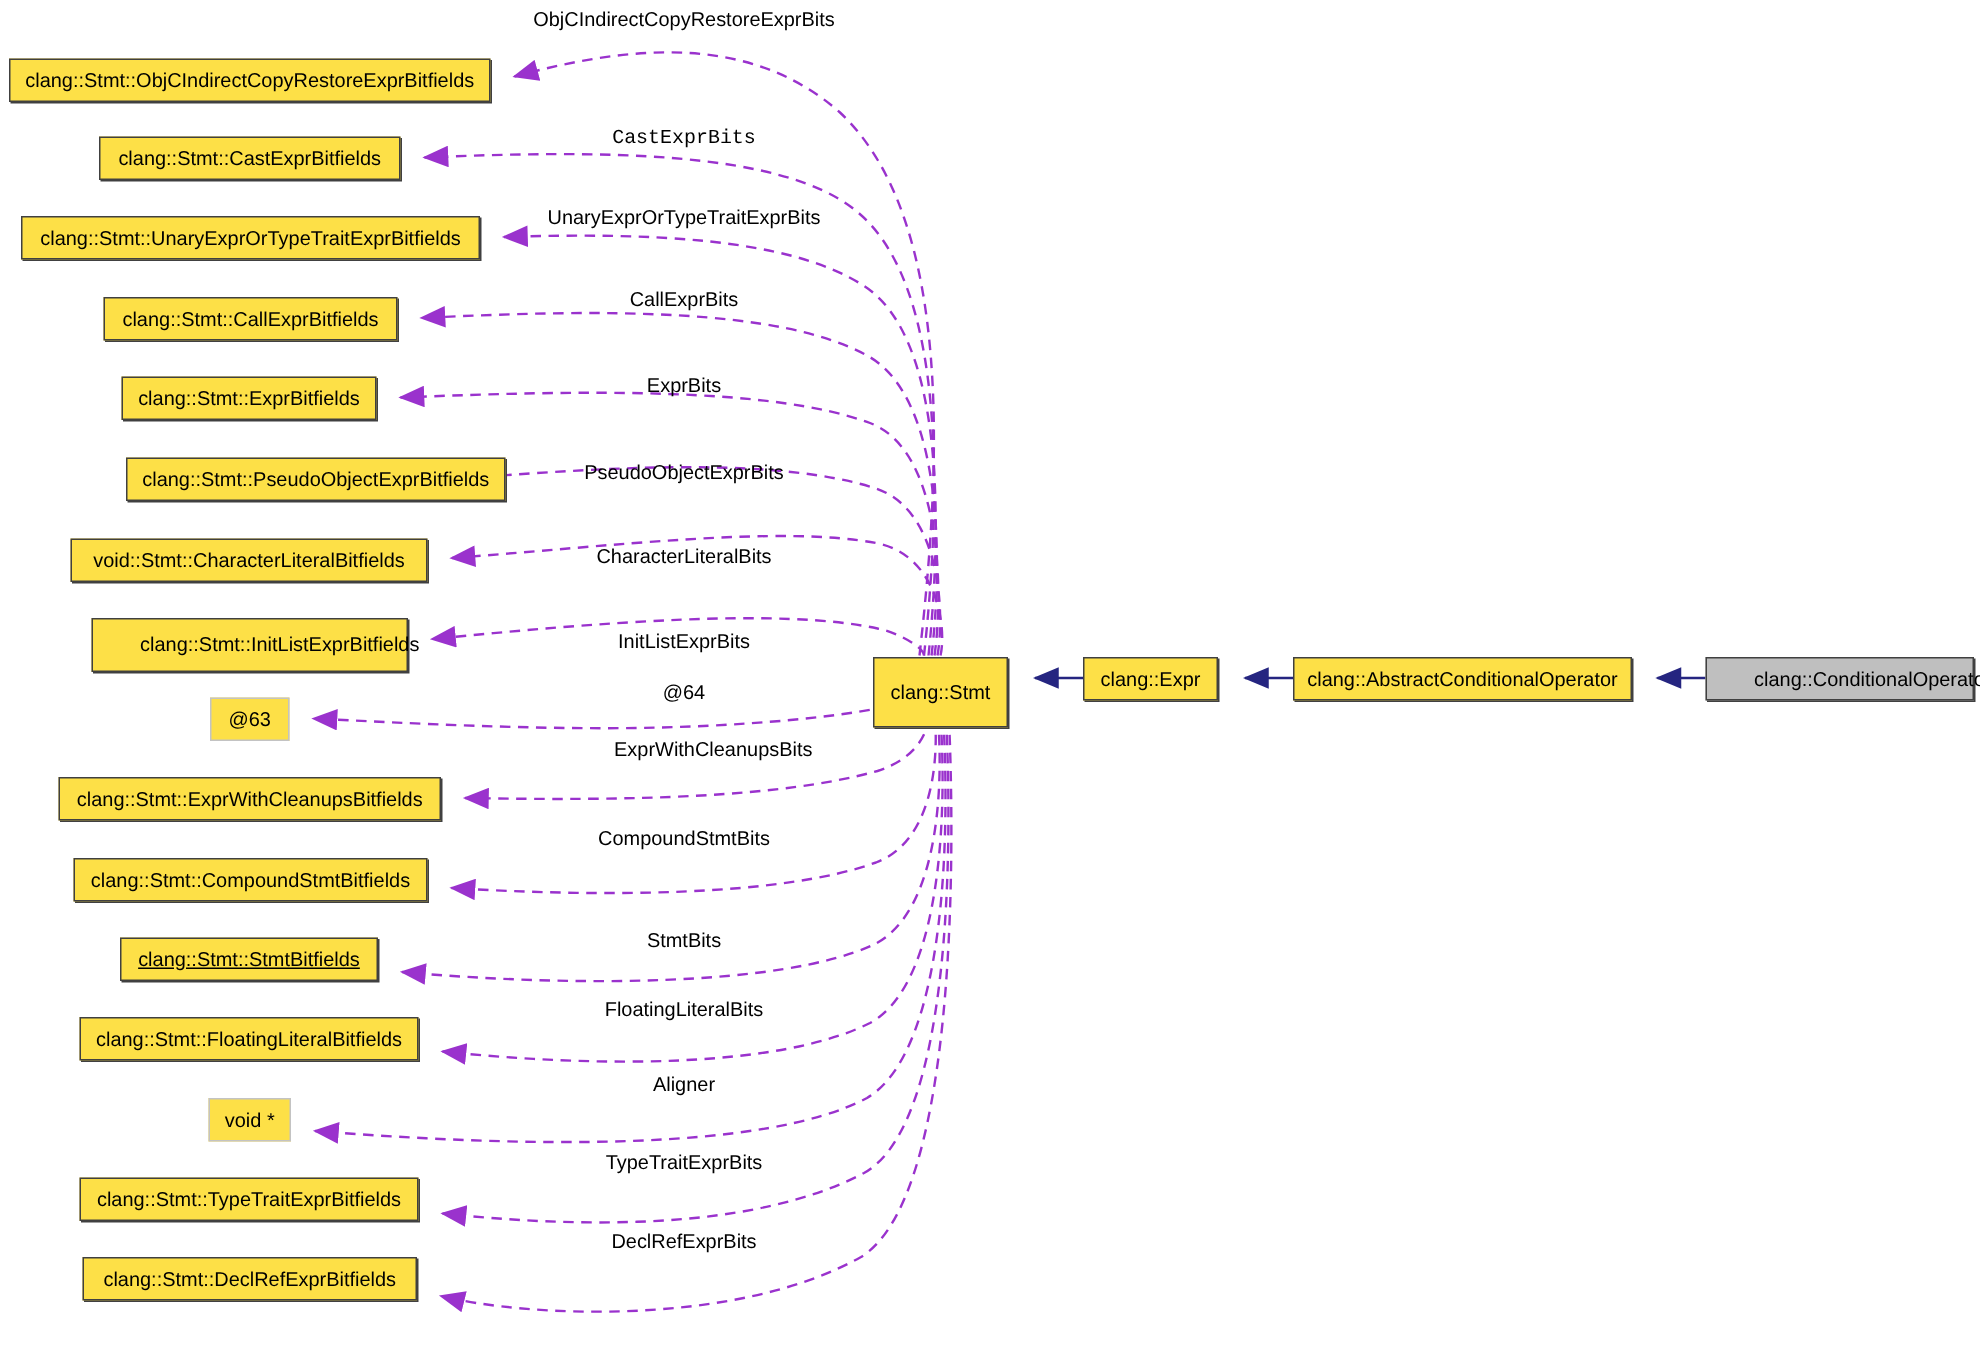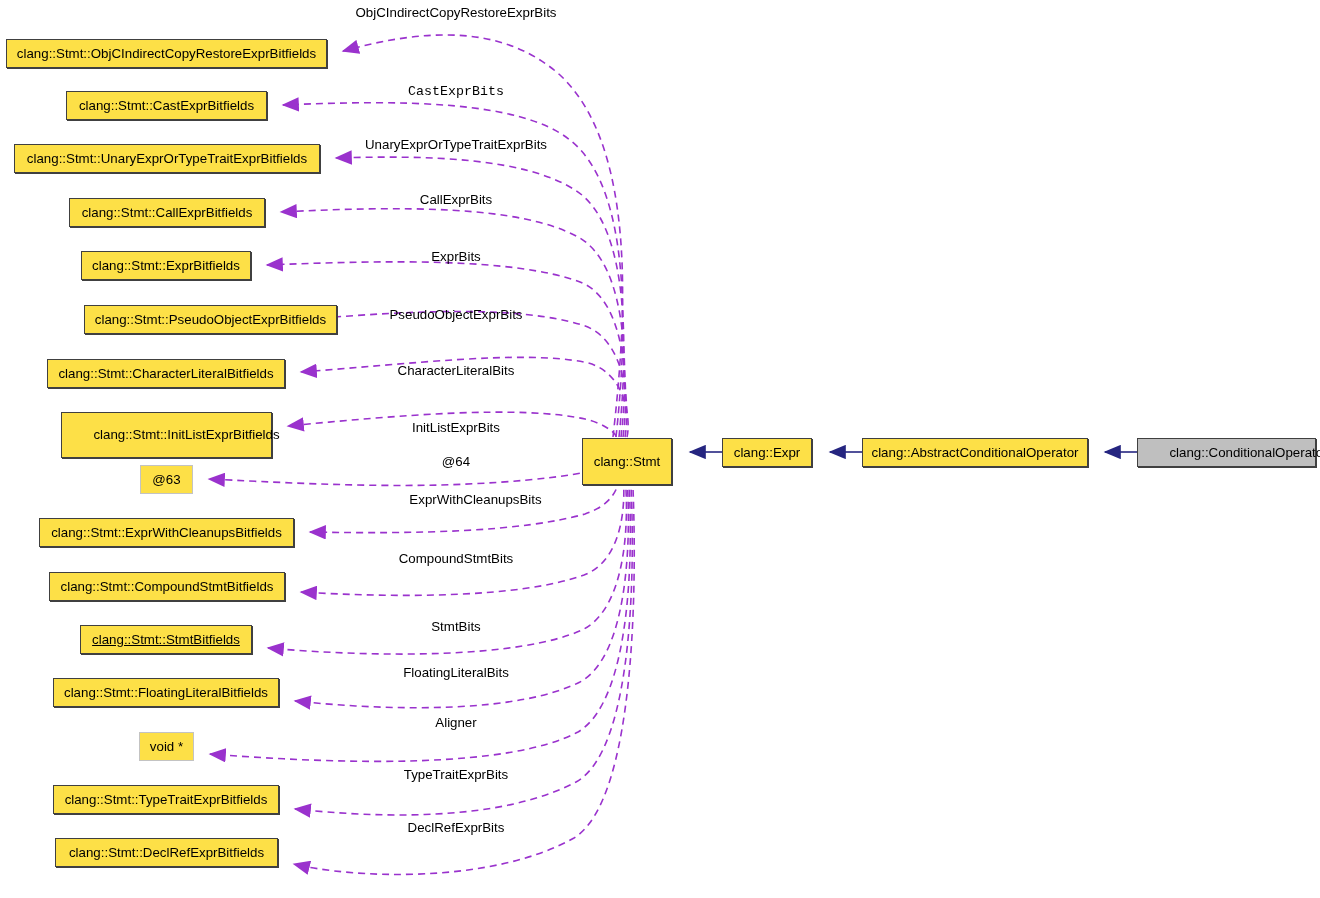--- a/index.html
+++ b/index.html
@@ -114,23 +114,23 @@
       <div class="node solid-border" style="left: 69px; top: 198px; width: 196px; height: 29px;">
         <span>clang::Stmt::CallExprBitfields</span>
       </div>
       <div class="node solid-border" style="left: 81px; top: 251px; width: 170px; height: 29px;">
         <span>clang::Stmt::ExprBitfields</span>
       </div>
       <div class="node solid-border" style="left: 40px; top: 305px; width: 253px; height: 29px; margin-left: 44px;">
         <span>clang::Stmt::PseudoObjectExprBitfields</span>
       </div>
       <div class="node solid-border" style="left: 47px; top: 359px; width: 238px; height: 29px;">
-        <span>clang::Stmt::CharacterLiteralBitfields</span>
+        <span>void::Stmt::CharacterLiteralBitfields</span>
       </div>
-      <div class="node solid-border" style="left: 61px; top: 412px; width: 211px; height: 46px; padding-left: 40px;">
+      <div class="node solid-border" style="left: 61px; top: 412px; width: 211px; height: 36px; padding-left: 40px;">
         <span>clang::Stmt::InitListExprBitfields</span>
       </div>
       <div class="node light" style="left: 140px; top: 465px; width: 53px; height: 29px;">
         <span>@63</span>
       </div>
       <div class="node solid-border" style="left: 39px; top: 518px; width: 255px; height: 29px;">
         <span>clang::Stmt::ExprWithCleanupsBitfields</span>
       </div>
       <div class="node solid-border" style="left: 49px; top: 572px; width: 236px; height: 29px;">
         <span>clang::Stmt::CompoundStmtBitfields</span>

